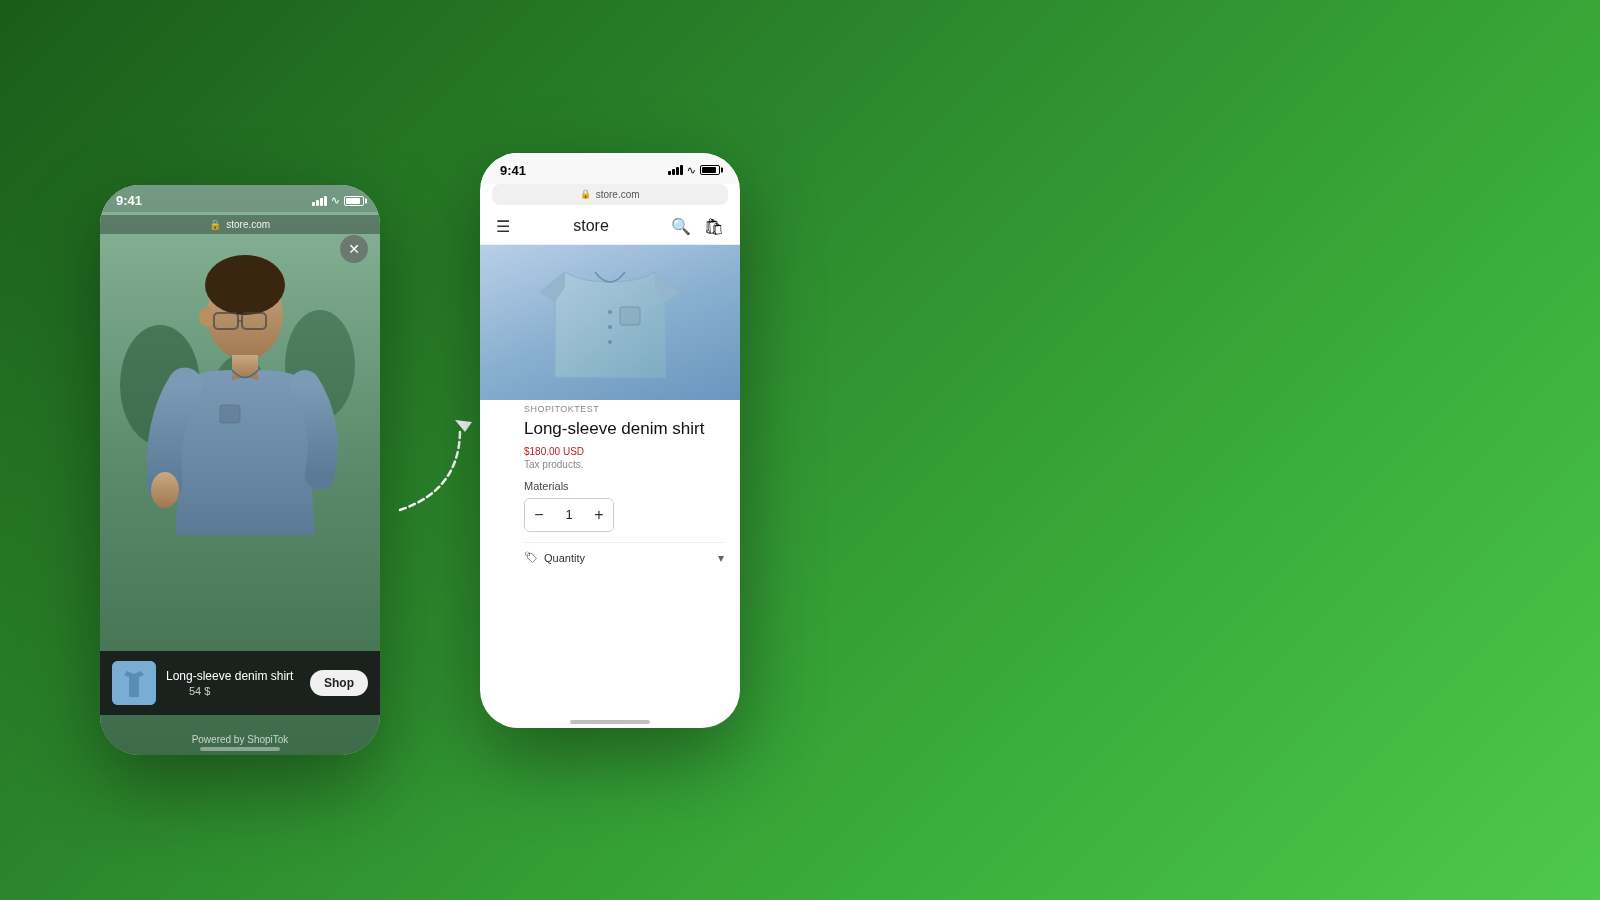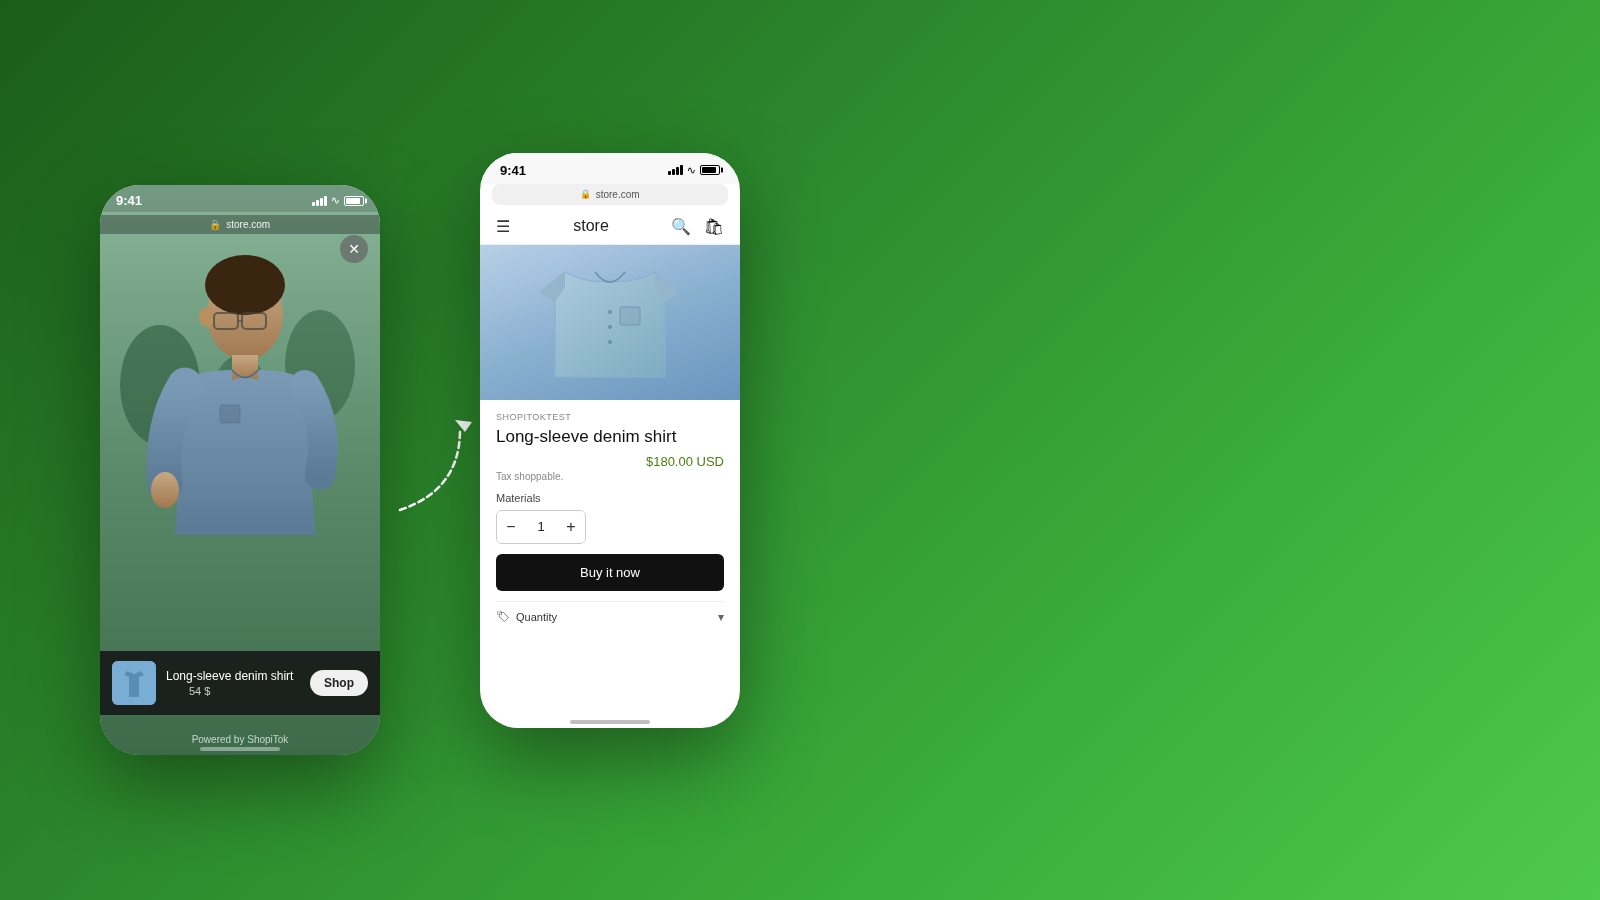--- a/index.html
+++ b/index.html
@@ -237,43 +237,43 @@
       width: 100%;
       height: 155px;
       background: linear-gradient(160deg, #b8cfe8 0%, #8ab0d0 50%, #6a95be 100%);
       display: flex;
       align-items: center;
       justify-content: center;
       overflow: hidden;
     }
 
     .product-details {
-      padding: 12px 16px;
+      padding: 4px 16px;
+      margin-left: 28px;
     }
 
     .brand-name {
       font-size: 9px;
       color: #888;
       letter-spacing: 0.5px;
       margin-bottom: 4px;
     }
 
     .product-title {
       font-size: 17px;
       font-weight: 500;
       color: #111;
       margin-bottom: 6px;
       line-height: 1.3;
     }
 
     .product-price {
-      font-size: 13px;
-      color: #4d7c0f;
+      font-size: 10px;
+      color: #b91c1c;
       margin-bottom: 2px;
-      text-align: right;
     }
 
     .tax-text {
       font-size: 10px;
       color: #888;
       margin-bottom: 10px;
     }
 
     .quantity-label {
       font-size: 11px;
@@ -586,30 +586,29 @@
         <circle cx="100" cy="95" r="2" fill="#6a90b0"></circle>
 
         <rect x="110" y="60" width="20" height="18" rx="2" fill="rgba(0,0,0,0.05)" stroke="#6a90b0" stroke-width="0.8"></rect>
       </svg>
     </div>
 
     <div class="product-details">
       <div class="brand-name">SHOPITOKTEST</div>
       <div class="product-title">Long-sleeve denim shirt</div>
       <div class="product-price">$180.00 USD</div>
-      <div class="tax-text">Tax shoppable.</div>
+      <div class="tax-text">Tax products.</div>
 
       <div class="quantity-label">Materials</div>
       <div class="quantity-control">
         <div class="qty-btn">−</div>
         <div class="qty-value">1</div>
         <div class="qty-btn">+</div>
       </div>
 
-      <div class="buy-now-btn">Buy it now</div>
 
       <div class="materials-row">
         <div class="materials-left">
           <span>🏷</span>
           <span>Quantity</span>
         </div>
         <span style="font-size:12px;color:#666;">▾</span>
       </div>
     </div>
 

